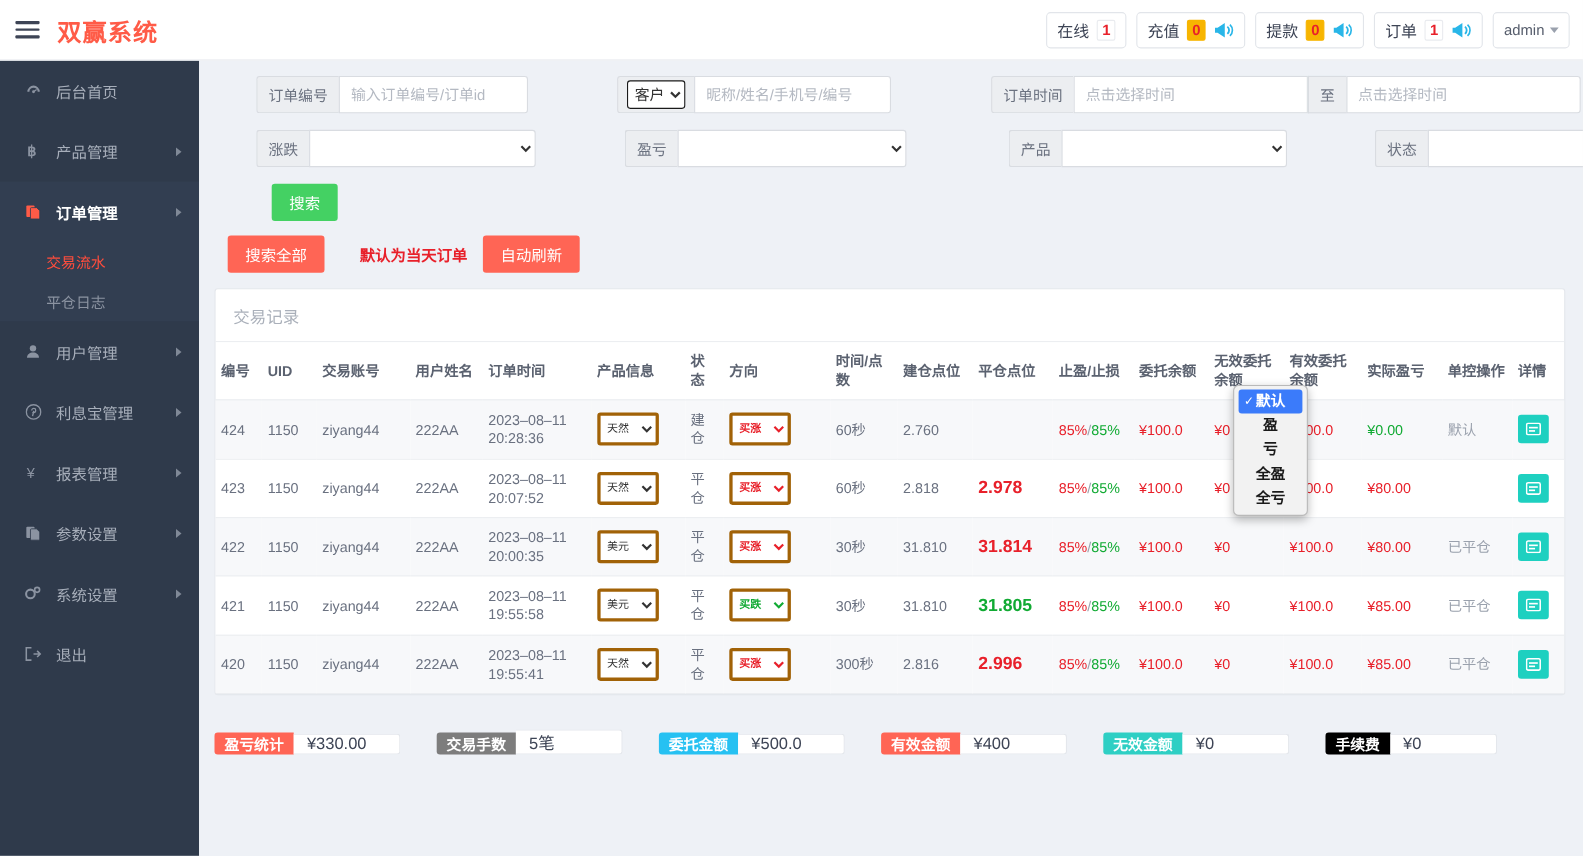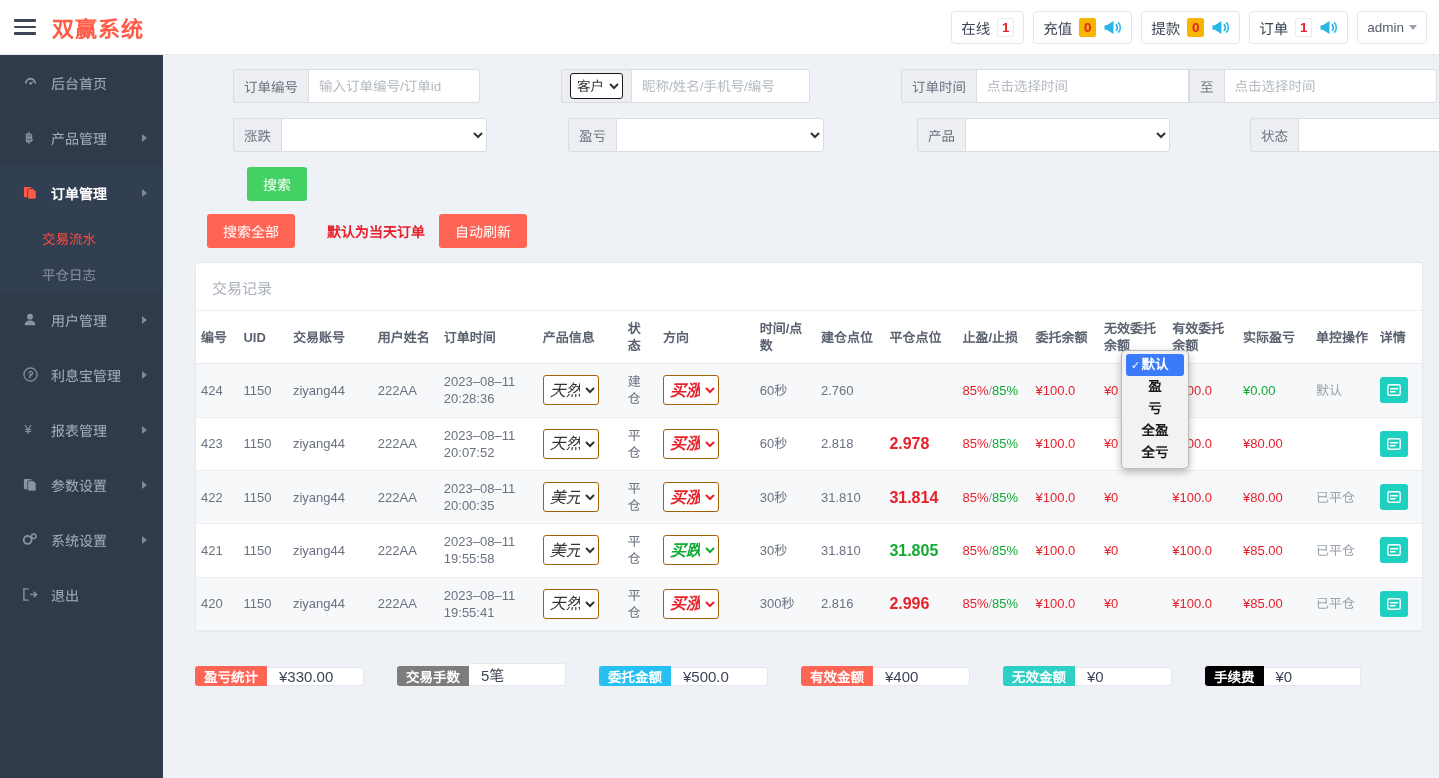--- a/index.html
+++ b/index.html
@@ -52,21 +52,21 @@
   .pill.user { gap: 5px; color: #555c6b; font-size: 13.5px; }
   .caret-sm {
     width: 0; height: 0;
     border-left: 4px solid transparent; border-right: 4px solid transparent;
     border-top: 5px solid #9aa1ad;
   }
 
   
   .sidebar {
     position: absolute; top: 55px; left: 0;
-    width: 163px; height: 723px;
+    width: 181px; height: 723px;
     background: #2f3a4b;
     overflow: hidden;
   }
   .nav-item {
     position: relative;
     display: flex; align-items: center;
     height: 55px; padding-left: 20px;
     color: #a7aeba; font-size: 14px;
     cursor: pointer;
   }
@@ -164,24 +164,24 @@
     border-bottom: 1px solid #eceef1;
     line-height: 1.32;
   }
   tbody tr.odd td { background: #f7f8fa; }
   tbody tr.even td { background: #ffffff; }
   .red { color: #e8202a; }
   .green { color: #11aa33; }
   .grey { color: #9aa1ad; }
   .big { font-size: 16px; font-weight: bold; }
   .cell-sel {
-    width: 56px; height: 30px; font-size: 16px;
-    border: 1px solid #a16207; border-radius: 3px;
+    width: 56px; height: 30px; font-size: 10px;
+    border: 3px solid #a16207; border-radius: 3px;
     background: #fff; font-family: inherit; color: #333;
-    padding: 0 2px; outline: none; font-style: italic;
+    padding: 0 2px; outline: none;
   }
   .cell-sel.dir { width: 56px; font-weight: bold; text-align: left; }
   .cell-sel.dir.up { color: #e8202a; }
   .cell-sel.dir.dn { color: #11aa33; }
   .detail-btn {
     width: 28px; height: 26px; border: none; border-radius: 3px;
     background: #1ed0c0; cursor: pointer;
     display: inline-flex; align-items: center; justify-content: center;
   }
 

